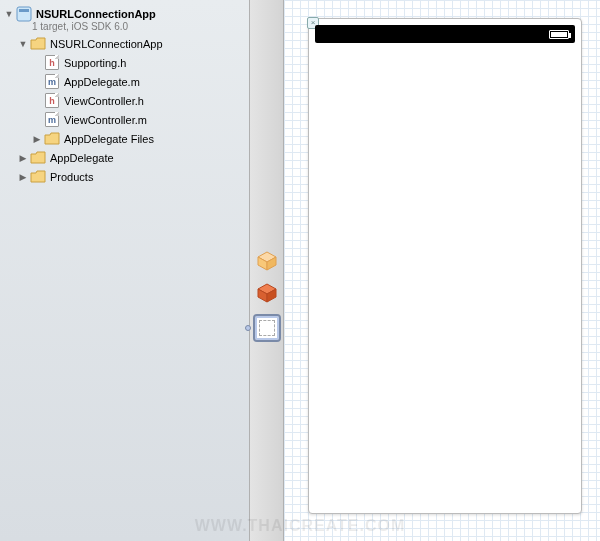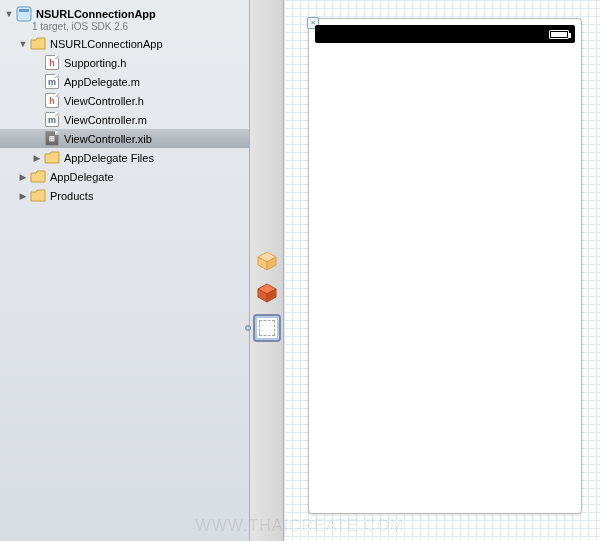--- a/index.html
+++ b/index.html
@@ -34,39 +34,39 @@
         linear-gradient(#c8d8e8 1px, transparent 1px),
         linear-gradient(90deg, #c8d8e8 1px, transparent 1px);
       background-size: 8px 8px, 8px 8px, 40px 40px, 40px 40px;
     }
     .device-frame { position: absolute; left: 24px; top: 18px; width: 274px; height: 496px; background: #fff; border: 1px solid #bbb; border-radius: 4px; box-shadow: 0 1px 3px rgba(0,0,0,0.15); }
     .status-bar { position: absolute; top: 6px; left: 6px; right: 6px; height: 18px; background: #000; border-radius: 2px; display: flex; justify-content: flex-end; align-items: center; padding: 0 6px; }
     .battery { width: 20px; height: 9px; border: 1px solid #fff; border-radius: 1px; position: relative; }
     .battery::after { content:""; position: absolute; right: -3px; top: 2px; width: 2px; height: 5px; background: #fff; }
     .battery-fill { position: absolute; inset: 1px; background: #fff; }
     .close-handle { position: absolute; top: -2px; left: -2px; width: 12px; height: 12px; border: 1px solid #8aa; background: #e8f4f8; border-radius: 2px; font-size: 8px; line-height: 10px; text-align: center; color: #688; }
-    .watermark { position: absolute; bottom: 6px; left: 50%; transform: translateX(-50%); color: rgba(0,0,0,0.08); font-size: 16px; letter-spacing: 1px; font-weight: 400; }
+    .watermark { position: absolute; bottom: 6px; left: 50%; transform: translateX(-50%); color: rgba(0,0,0,0.08); font-size: 16px; letter-spacing: 1px; font-weight: 700; }
   </style>
 </head>
 <body>
 
 <div class="container">
 
   <div class="sidebar">
     <div class="tree-item indent-0">
       <span class="disclosure">▼</span>
       <span class="icon-slot project-icon">
         <svg width="16" height="16">
             <rect x="1" y="1" width="14" height="14" rx="2" fill="#cde6f8" stroke="#6a9ac8"></rect>
             <rect x="3" y="3" width="10" height="3" fill="#6a9ac8"></rect>
           </svg>
       </span>
       <b>NSURLConnectionApp</b>
     </div>
-    <div class="subtitle">1 target, iOS SDK 2.6</div>
+    <div class="subtitle">1 target, iOS SDK 6.0</div>
 
     <div class="tree-item indent-1">
       <span class="disclosure">▼</span>
       <span class="icon-slot folder-icon">
         <svg width="16" height="13">
             <path d="M1 3 L6 3 L7 1 L15 1 L15 12 L1 12 Z" fill="#f6d480" stroke="#caa040"></path>
           </svg>
       </span>
       <span>NSURLConnectionApp</span>
     </div>
@@ -91,27 +91,20 @@
           <span class="file-icon file-h">h</span>
         </span>
       <span>ViewController.h</span>
     </div>
     <div class="tree-item indent-2">
       <span class="disclosure"></span>
       <span class="icon-slot">
           <span class="file-icon file-m">m</span>
         </span>
       <span>ViewController.m</span>
-    </div>
-    <div class="tree-item indent-2 selected">
-      <span class="disclosure"></span>
-      <span class="icon-slot">
-          <span class="file-icon file-xib">⊞</span>
-        </span>
-      <span>ViewController.xib</span>
     </div>
 
     <div class="tree-item indent-2">
       <span class="disclosure">▶</span>
       <span class="icon-slot folder-icon">
         <svg width="16" height="13">
             <path d="M1 3 L6 3 L7 1 L15 1 L15 12 L1 12 Z" fill="#f6d480" stroke="#caa040"></path>
           </svg>
       </span>
       <span>AppDelegate Files</span>

